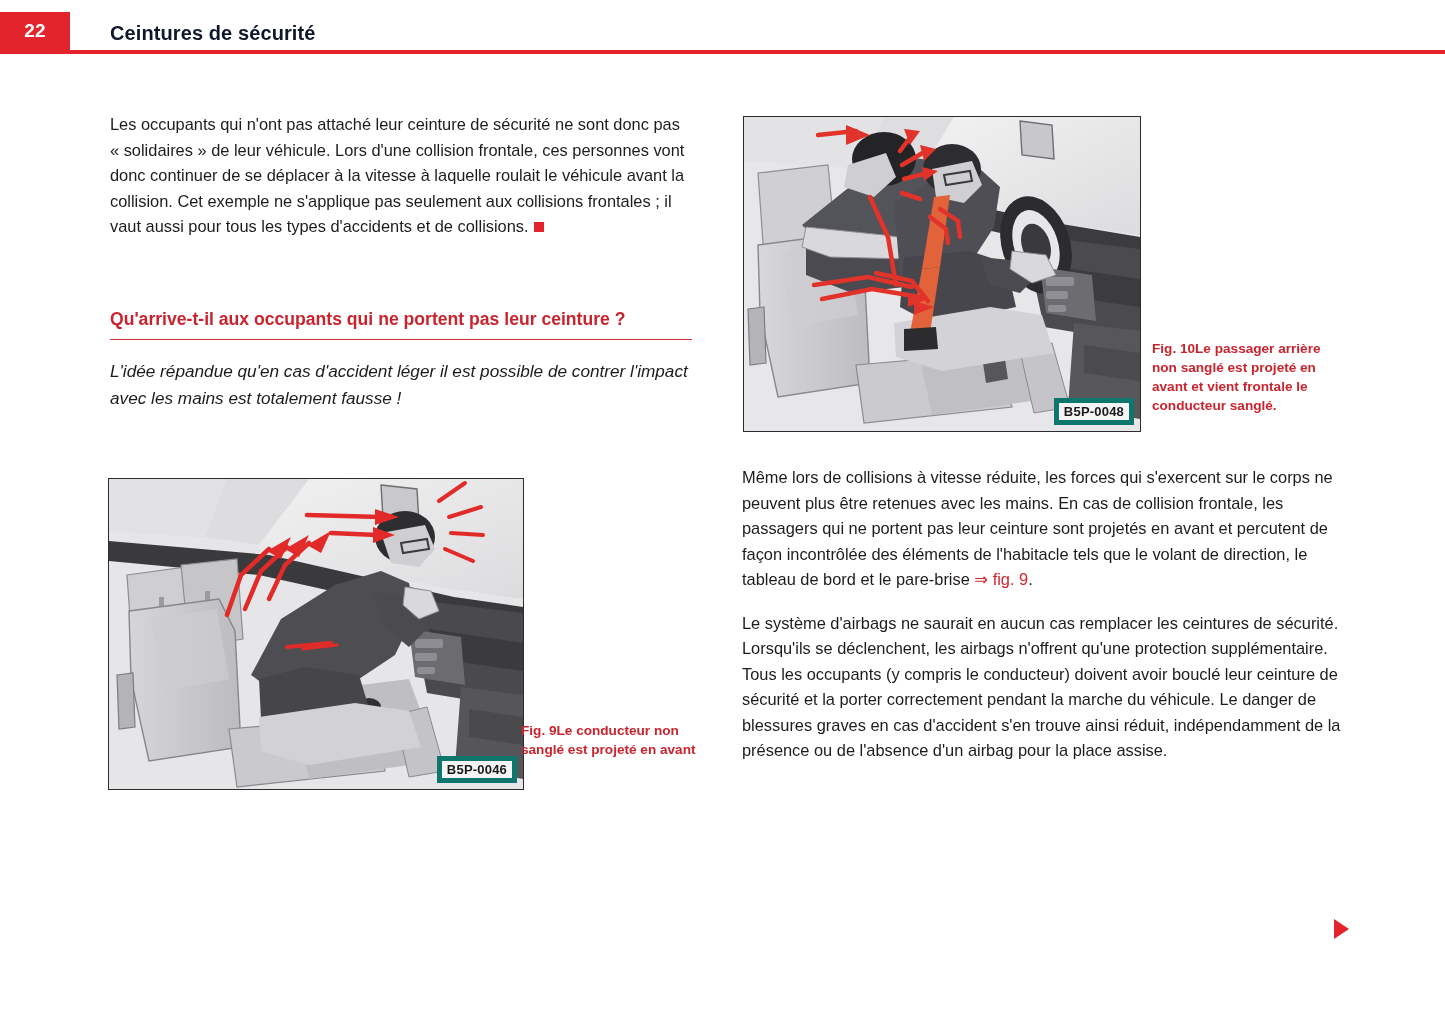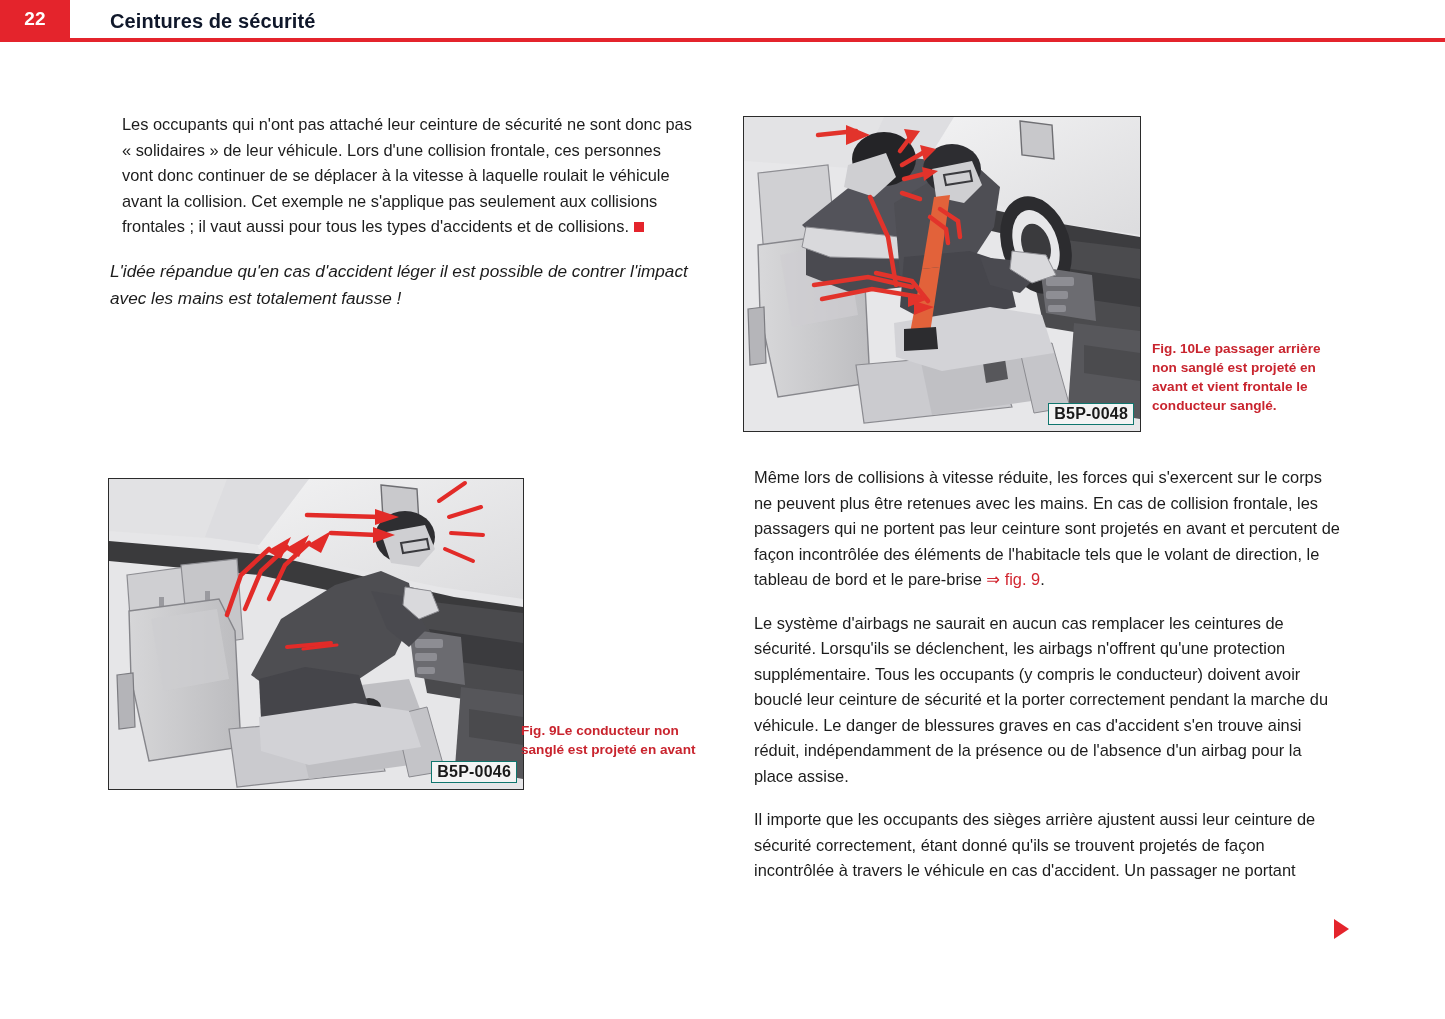--- a/index.html
+++ b/index.html
@@ -12,21 +12,21 @@
     height: 1019px;
     position: relative;
     font-family: "Liberation Sans", sans-serif;
     color: #1a1a1a;
     overflow: hidden;
   }
 
   
   #page-header {
     position: absolute;
-    left: 0; top: 0;
+    left: 0; top: 12px;
     width: 1247px;
     height: 44px;
   }
   #page-number-block {
     position: absolute;
     left: 0; top: 0;
     width: 70px;
     height: 38px;
     background: #e4242c;
   }
@@ -69,21 +69,21 @@
     top: 112px;
     width: 582px;
   }
   #right-col {
     left: 742px;
     top: 112px;
     width: 600px;
   }
 
   p.body {
-    margin: 0 0 18px 12px;
+    margin: 0 0 18px 0;
     font-size: 16.4px;
     line-height: 25.5px;
     color: #1c1c1c;
     text-align: left;
   }
   p.body:last-child { margin-bottom: 0; }
 
   .endmark {
     display: inline-block;
     width: 10px;
@@ -139,22 +139,22 @@
     left: 743px;
     top: 116px;
     width: 396px;
     height: 314px;
   }
   .fig-code {
     position: absolute;
     right: 6px;
     bottom: 6px;
     background: #f4f4f4;
-    border: 1px solid #0f766e;
-    font-size: 16px;
+    border: 5px solid #0f766e;
+    font-size: 13px;
     font-weight: bold;
     letter-spacing: .2px;
     padding: 1px 5px 1px 5px;
     color: #1a1a1a;
     font-family: "Liberation Sans", sans-serif;
   }
 
   .fig-caption {
     position: absolute;
     font-size: 13.6px;
@@ -199,20 +199,24 @@
     <div id="page-number">22</div>
   </div>
   <div id="header-title">Ceintures de sécurité</div>
   <div id="header-rule"></div>
 </div>
 
 <div id="left-col" class="col">
 
   <p class="body"><span>Les occupants qui n'ont pas attaché leur ceinture de sécurité ne sont donc pas « solidaires » de leur véhicule. Lors d'une collision frontale, ces personnes vont donc continuer de se déplacer à la vitesse à laquelle roulait le véhicule avant la collision. Cet exemple ne s'applique pas seulement aux collisions frontales ; il vaut aussi pour tous les types d'accidents et de collisions.</span><span class="endmark"></span></p>
 
+  <div id="section-heading-wrap">
+    <h2 id="section-heading">Qu'arrive-t-il aux occupants qui ne portent pas leur ceinture ?</h2>
+    <div id="section-heading-rule"></div>
+  </div>
 
   <p id="section-intro">L'idée répandue qu'en cas d'accident léger il est possible de contrer l'impact avec les mains est totalement fausse !</p>
 </div>
 
 <div id="fig9-box" class="figure-box">
   <svg class="illus" viewBox="0 0 414 310" preserveAspectRatio="none">
     <defs>
       <linearGradient id="g9win" x1="0" y1="0" x2="1" y2="1">
         <stop offset="0%" stop-color="#f2f2f3"></stop>
         <stop offset="100%" stop-color="#dcdcde"></stop>
@@ -414,16 +418,15 @@
 <div id="fig10-caption" class="fig-caption">
   <span class="cap-lead">Fig. 10</span><span>Le passager arrière non sanglé est projeté en avant et vient frontale le conducteur sanglé.</span>
 </div>
 
 <div id="right-col" class="col" style="top:465px;">
   <p class="body"><span>Même lors de collisions à vitesse réduite, les forces qui s'exercent sur le corps ne peuvent plus être retenues avec les mains. En cas de collision frontale, les passagers qui ne portent pas leur ceinture sont projetés en avant et percutent de façon incontrôlée des éléments de l'habitacle tels que le volant de direction, le tableau de bord et le pare-brise </span><span class="xref">⇒ fig. 9</span><span>.</span></p>
 
   <p class="body">Le système d'airbags ne saurait en aucun cas remplacer les ceintures de sécurité. Lorsqu'ils se déclenchent, les airbags n'offrent qu'une protection supplémentaire. Tous les occupants (y compris le conducteur) doivent avoir bouclé leur ceinture de sécurité et la porter correctement pendant la marche du véhicule. Le danger de blessures graves en cas d'accident s'en trouve ainsi réduit, indépendamment de la présence ou de l'absence d'un airbag pour la place assise.</p>
 
 
-  <p class="body">Il importe que les occupants des sièges arrière ajustent aussi leur ceinture de sécurité correctement, étant donné qu'ils se trouvent projetés de façon incontrôlée à travers le véhicule en cas d'accident. Un passager ne portant</p>
 </div>
 
 <div id="continuation-arrow"></div>
 
 </body></html>

